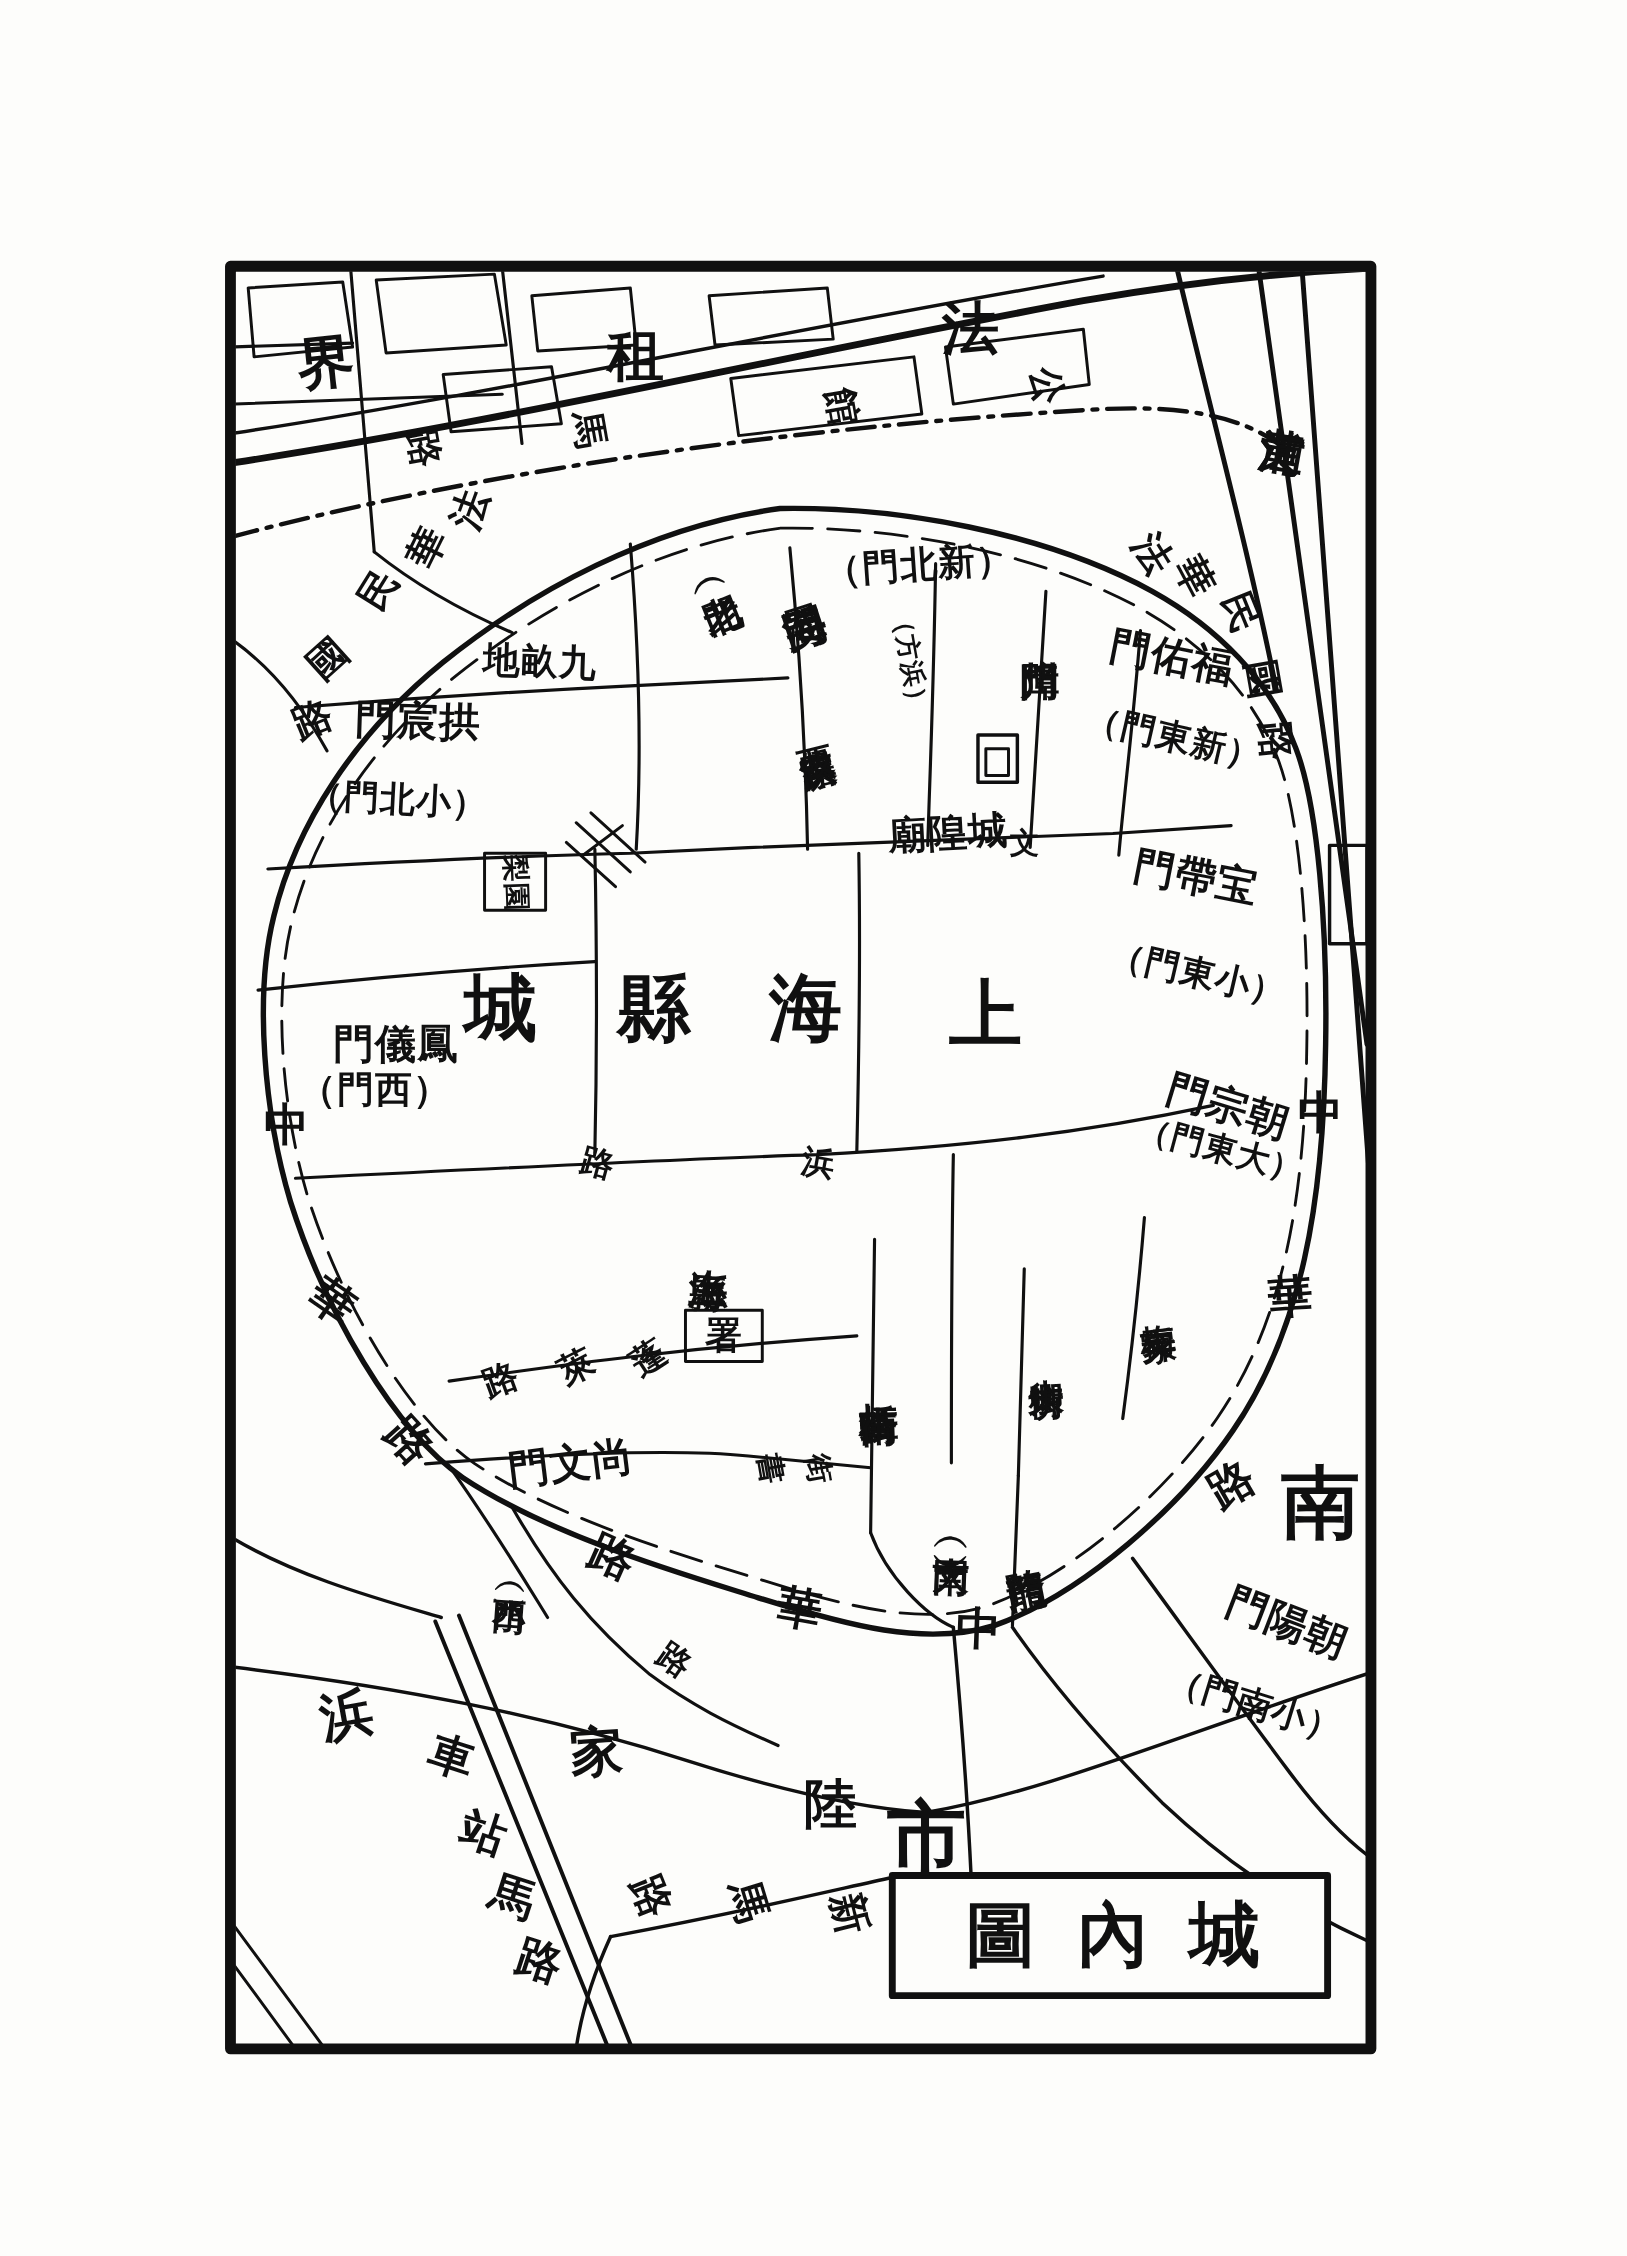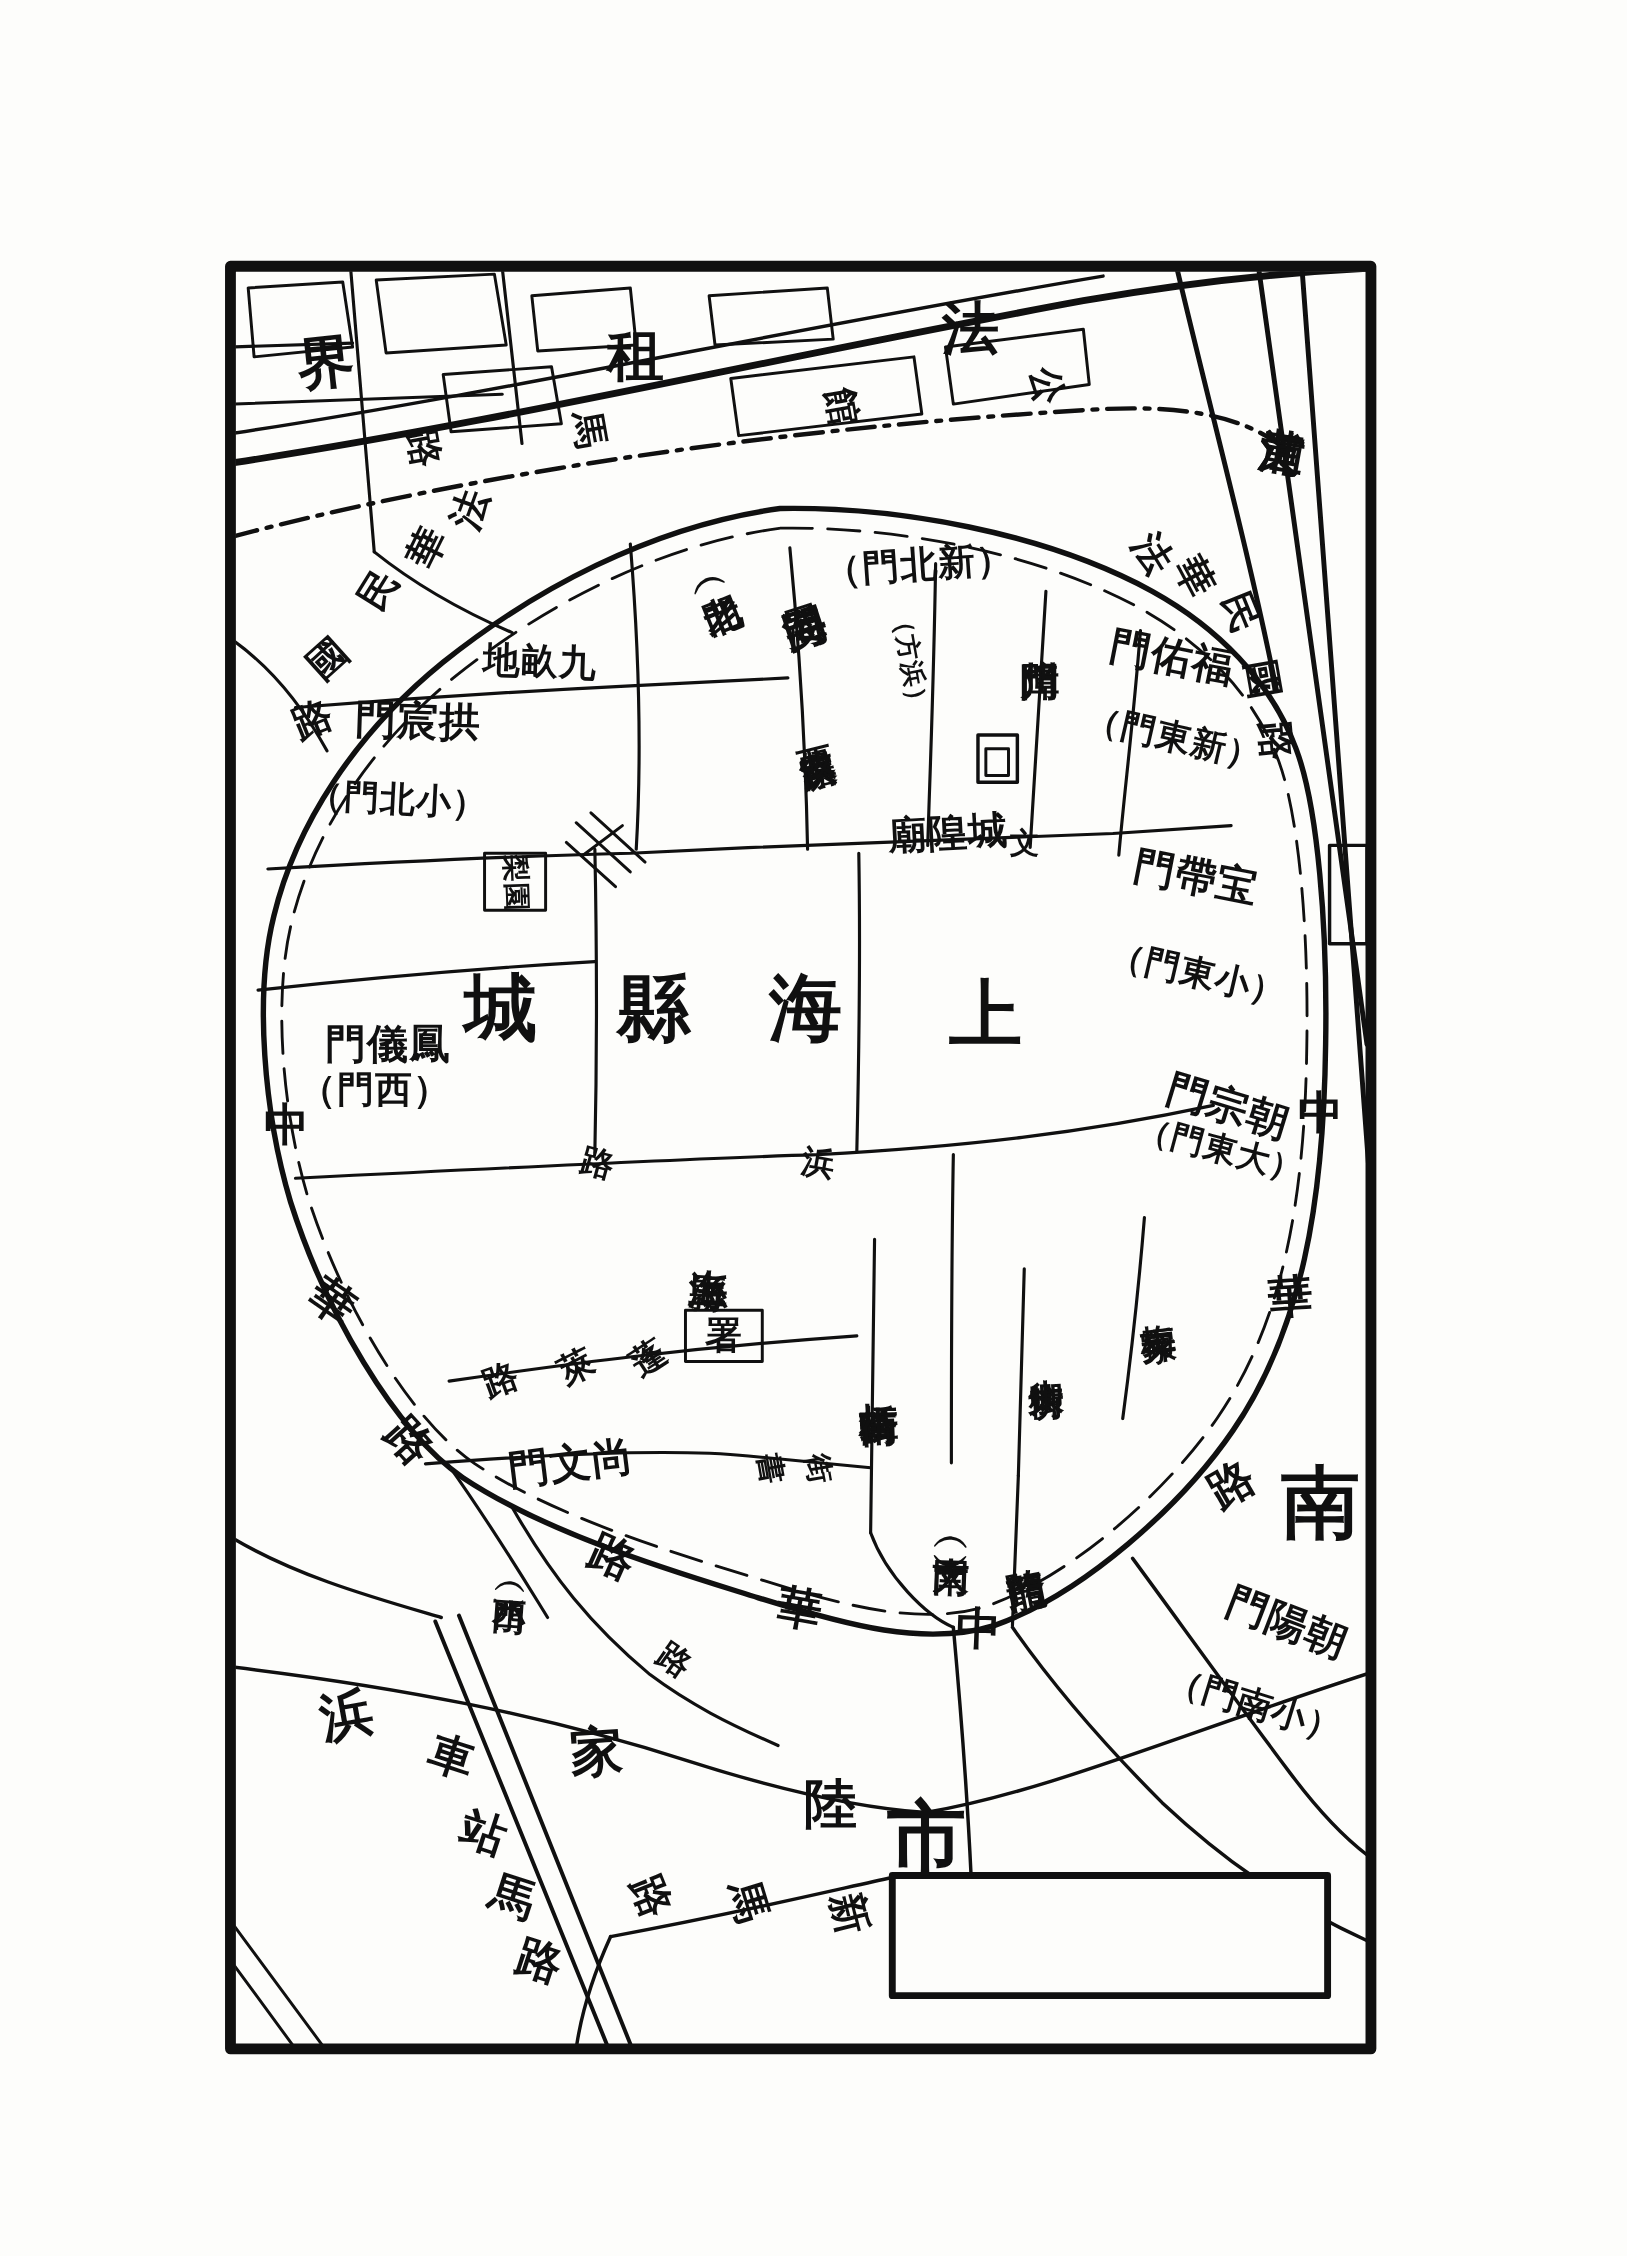--- a/index.html
+++ b/index.html
@@ -143,21 +143,21 @@
       <div class="lbl" style="left: 1263px; top: 680px; font-size: 39px; transform: translate(-50%, -50%) rotate(80deg);">國</div>
       <div class="lbl" style="left: 1276px; top: 741px; font-size: 39px; transform: translate(-50%, -50%) rotate(85deg);">路</div>
       <div class="lbl v" style="left: 788px; top: 576px; font-size: 43px; transform: translate(-50%, -50%) rotate(-18deg);">晏海門</div>
       <div class="lbl v" style="left: 704px; top: 571px; font-size: 37px; transform: translate(-50%, -50%) rotate(-22deg);">（老北門</div>
       <div class="lbl" style="left: 919px; top: 565px; font-size: 37px; transform: translate(-50%, -50%) rotate(-4deg);">（門北新）</div>
       <div class="lbl v" style="left: 1040px; top: 631px; font-size: 39px; transform: translate(-50%, -50%) rotate(0deg);">障川門</div>
       <div class="lbl" style="left: 1172px; top: 658px; font-size: 41px; transform: translate(-50%, -50%) rotate(11deg);">門佑福</div>
       <div class="lbl" style="left: 1174px; top: 738px; font-size: 35px; transform: translate(-50%, -50%) rotate(13deg);">（門東新）</div>
       <div class="lbl" style="left: 418px; top: 722px; font-size: 41px; transform: translate(-50%, -50%) rotate(2deg);">門宸拱</div>
       <div class="lbl" style="left: 398px; top: 800px; font-size: 35px; transform: translate(-50%, -50%) rotate(3deg);">（門北小）</div>
-      <div class="lbl" style="left: 388px; top: 1045px; font-size: 41px; transform: translate(-50%, -50%) rotate(0deg);">門儀鳳</div>
+      <div class="lbl" style="left: 396px; top: 1045px; font-size: 41px; transform: translate(-50%, -50%) rotate(0deg);">門儀鳳</div>
       <div class="lbl" style="left: 375px; top: 1090px; font-size: 37px; transform: translate(-50%, -50%) rotate(0deg);">（門西）</div>
       <div class="lbl" style="left: 1196px; top: 878px; font-size: 41px; transform: translate(-50%, -50%) rotate(11deg);">門帶宝</div>
       <div class="lbl" style="left: 1198px; top: 974px; font-size: 35px; transform: translate(-50%, -50%) rotate(13deg);">（門東小）</div>
       <div class="lbl" style="left: 1228px; top: 1107px; font-size: 41px; transform: translate(-50%, -50%) rotate(17deg);">門宗朝</div>
       <div class="lbl" style="left: 1221px; top: 1149px; font-size: 33px; transform: translate(-50%, -50%) rotate(15deg);">（門東大）</div>
       <div class="lbl" style="left: 1287px; top: 1623px; font-size: 41px; transform: translate(-50%, -50%) rotate(21deg);">門陽朝</div>
       <div class="lbl" style="left: 1255px; top: 1705px; font-size: 35px; transform: translate(-50%, -50%) rotate(17deg);">（門南小）</div>
       <div class="lbl v" style="left: 952px; top: 1530px; font-size: 37px; transform: translate(-50%, -50%) rotate(2deg);">（大南門）</div>
       <div class="lbl v" style="left: 1017px; top: 1543px; font-size: 39px; transform: translate(-50%, -50%) rotate(-11deg);">跨龍門</div>
       <div class="lbl" style="left: 571px; top: 1464px; font-size: 41px; transform: translate(-50%, -50%) rotate(-7deg);">門文尚</div>
@@ -199,15 +199,16 @@
       <div class="lbl b" style="left: 597px; top: 1752px; font-size: 53px; transform: translate(-50%, -50%) rotate(-4deg);">家</div>
       <div class="lbl b" style="left: 831px; top: 1804px; font-size: 53px; transform: translate(-50%, -50%) rotate(0deg);">陸</div>
       <div class="lbl" style="left: 452px; top: 1757px; font-size: 45px; transform: translate(-50%, -50%) rotate(18deg);">車</div>
       <div class="lbl" style="left: 484px; top: 1833px; font-size: 45px; transform: translate(-50%, -50%) rotate(18deg);">站</div>
       <div class="lbl" style="left: 513px; top: 1897px; font-size: 45px; transform: translate(-50%, -50%) rotate(18deg);">馬</div>
       <div class="lbl" style="left: 540px; top: 1961px; font-size: 45px; transform: translate(-50%, -50%) rotate(18deg);">路</div>
       <div class="lbl" style="left: 849px; top: 1914px; font-size: 41px; transform: translate(-50%, -50%) rotate(76deg);">新</div>
       <div class="lbl" style="left: 748px; top: 1902px; font-size: 41px; transform: translate(-50%, -50%) rotate(73deg);">馬</div>
       <div class="lbl" style="left: 651px; top: 1897px; font-size: 41px; transform: translate(-50%, -50%) rotate(68deg);">路</div>
       <div class="lbl" style="left: 675px; top: 1660px; font-size: 33px; transform: translate(-50%, -50%) rotate(35deg);">路</div>
+      <div class="lbl b" style="left: 1133px; top: 1935px; font-size: 71px; letter-spacing: 41px; transform: translate(-50%, -50%) rotate(0deg);">圖內城</div>
     </div>
 </div>
 
 
 </body></html>

